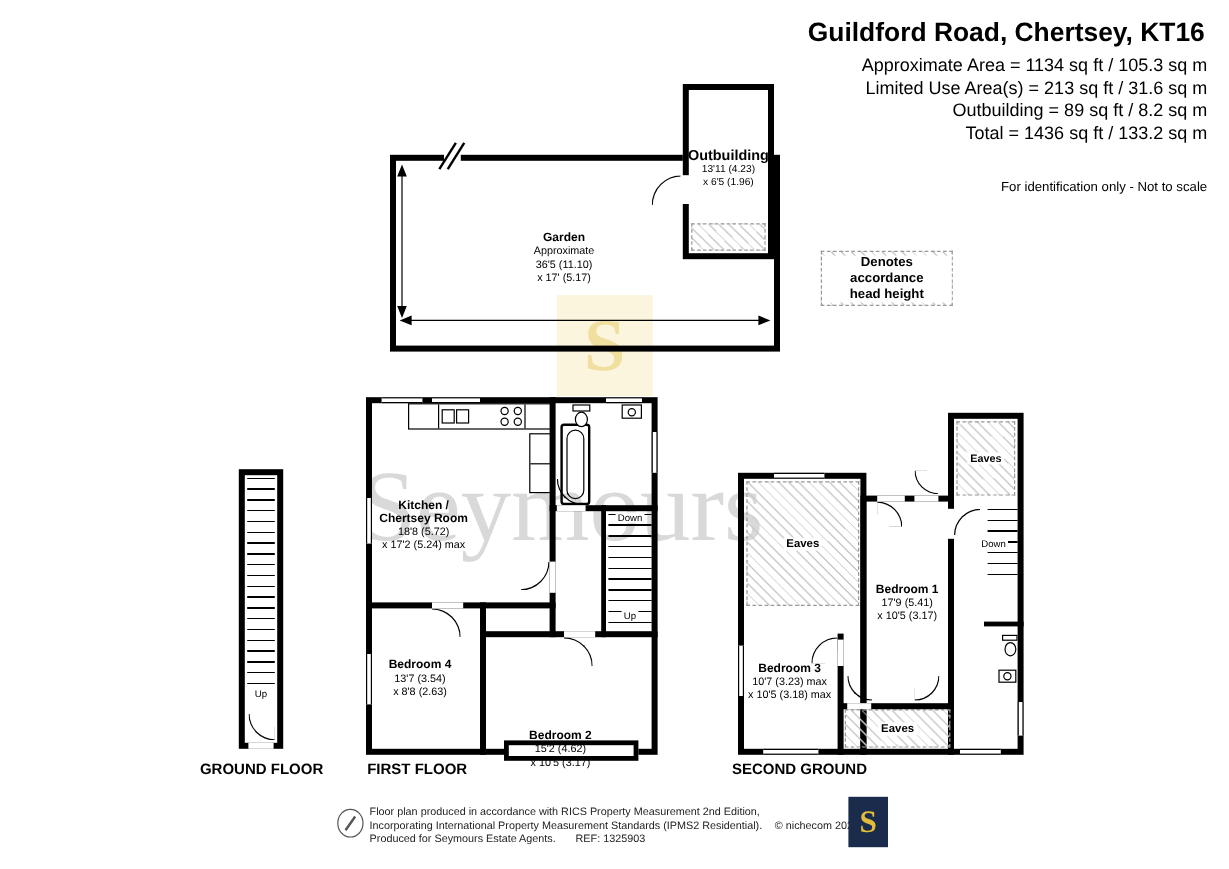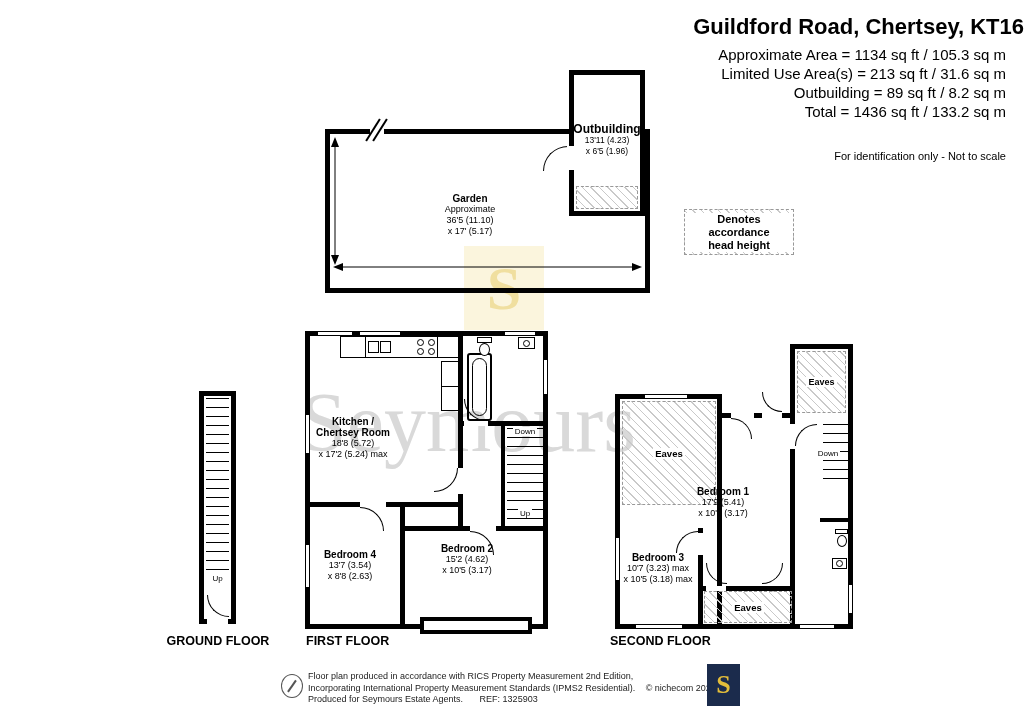--- a/index.html
+++ b/index.html
@@ -46,21 +46,21 @@
 </head>
 <body>
 
 <div id="canvas">
 
   <div class="abs wm-text" style="left:300px;top:374px;">Seymours</div>
   <div class="abs wm-box" style="left:464px;top:246px;width:80px;height:84px;">
     <span class="wm-letter">S</span>
   </div>
 
-  <div class="abs hdr-title" style="top:14px;right:0;margin-left:32px;">Guildford Road, Chertsey, KT16</div>
+  <div class="abs hdr-title" style="top:14px;right:20px;margin-left:32px;">Guildford Road, Chertsey, KT16</div>
   <div class="abs hdr-areas" style="top:45px;right:18px;">
     <div>Approximate Area = 1134 sq ft / 105.3 sq m</div>
     <div>Limited Use Area(s) = 213 sq ft / 31.6 sq m</div>
     <div>Outbuilding = 89 sq ft / 8.2 sq m</div>
     <div>Total = 1436 sq ft / 133.2 sq m</div>
   </div>
   <div class="abs hdr-note" style="top:126px;right:18px;">For identification only - Not to scale</div>
 
   <div class="abs outline" style="left:325px;top:129px;width:325px;height:164px;"></div>
   <svg class="abs" style="left:325px;top:129px;z-index:2;" width="325" height="164">
@@ -162,21 +162,21 @@
     <div class="rn">Kitchen /</div>
     <div class="rn">Chertsey Room</div>
     <div class="rd">18'8 (5.72)</div>
     <div class="rd">x 17'2 (5.24) max</div>
   </div>
   <div class="abs room-label" style="left:300px;top:549px;width:100px;">
     <div class="rn">Bedroom 4</div>
     <div class="rd">13'7 (3.54)</div>
     <div class="rd">x 8'8 (2.63)</div>
   </div>
-  <div class="abs room-label" style="left:417px;top:543px;width:100px;">
+  <div class="abs room-label" style="left:417px;top:608px;width:100px;">
     <div class="rn">Bedroom 2</div>
     <div class="rd">15'2 (4.62)</div>
     <div class="rd">x 10'5 (3.17)</div>
   </div>
   <div class="abs floor-label" style="left:306px;top:634px;">FIRST FLOOR</div>
 
   <div class="abs outline" style="left:615px;top:394px;width:107px;height:235px;"></div>
   <div class="abs outline" style="left:717px;top:413px;width:78px;height:216px;"></div>
   <div class="abs outline" style="left:790px;top:344px;width:63px;height:285px;"></div>
   <div class="abs hatch eaves-box" style="left:622px;top:401px;width:94px;height:104px;">
@@ -207,31 +207,31 @@
   <div class="abs fix" style="left:835px;top:529px;width:13px;height:5px;"></div>
   <div class="abs fix" style="left:837px;top:535px;width:10px;height:12px;border-radius:50%;"></div>
   <div class="abs fix" style="left:832px;top:558px;width:15px;height:11px;">
     <div style="position:absolute;left:3px;top:1px;width:7px;height:7px;border:1px solid #000;border-radius:50%;box-sizing:border-box;"></div>
   </div>
   <div class="abs win-v" style="left:848px;top:585px;height:28px;"></div>
   <div class="abs win-v" style="left:615px;top:538px;height:42px;"></div>
   <div class="abs win-h" style="left:636px;top:624px;width:46px;"></div>
   <div class="abs win-h" style="left:645px;top:394px;width:42px;"></div>
   <div class="abs win-h" style="left:800px;top:624px;width:34px;"></div>
-  <div class="abs room-label" style="left:673px;top:486px;width:100px;">
+  <div class="abs room-label" style="left:706px;top:486px;width:100px;">
     <div class="rn">Bedroom 1</div>
     <div class="rd">17'9 (5.41)</div>
     <div class="rd">x 10'5 (3.17)</div>
   </div>
   <div class="abs room-label" style="left:608px;top:552px;width:100px;">
     <div class="rn">Bedroom 3</div>
     <div class="rd">10'7 (3.23) max</div>
     <div class="rd">x 10'5 (3.18) max</div>
   </div>
-  <div class="abs floor-label" style="left:610px;top:634px;">SECOND FLOOR</div>
+  <div class="abs floor-label" style="left:610px;top:634px;">SECOND GROUND</div>
 
   <div class="abs" style="left:281px;top:674px;width:22px;height:24px;border:1.5px solid #555;border-radius:50%;z-index:4;">
     <div style="position:absolute;left:9px;top:4px;width:1.5px;height:14px;background:#555;transform:rotate(35deg);"></div>
   </div>
   <div class="abs footer-text" style="left:308px;top:671px;">
     <div>Floor plan produced in accordance with RICS Property Measurement 2nd Edition,</div>
     <div>
       <span>Incorporating International Property Measurement Standards (IPMS2 Residential).</span>
       <span style="margin-left:8px;">© nichecom 2025.</span>
     </div>

